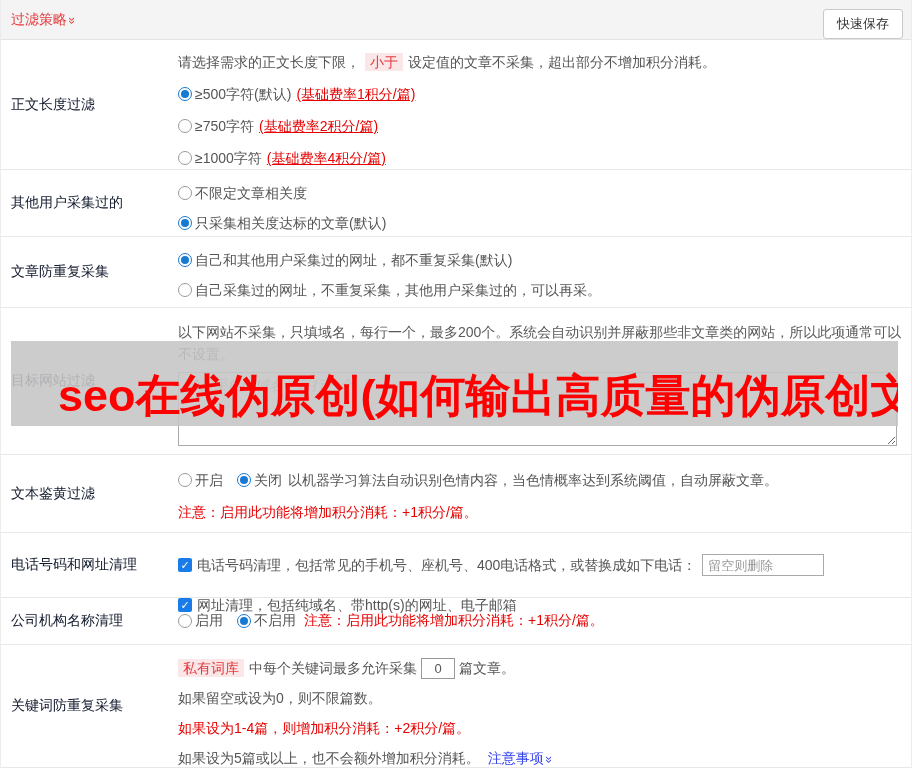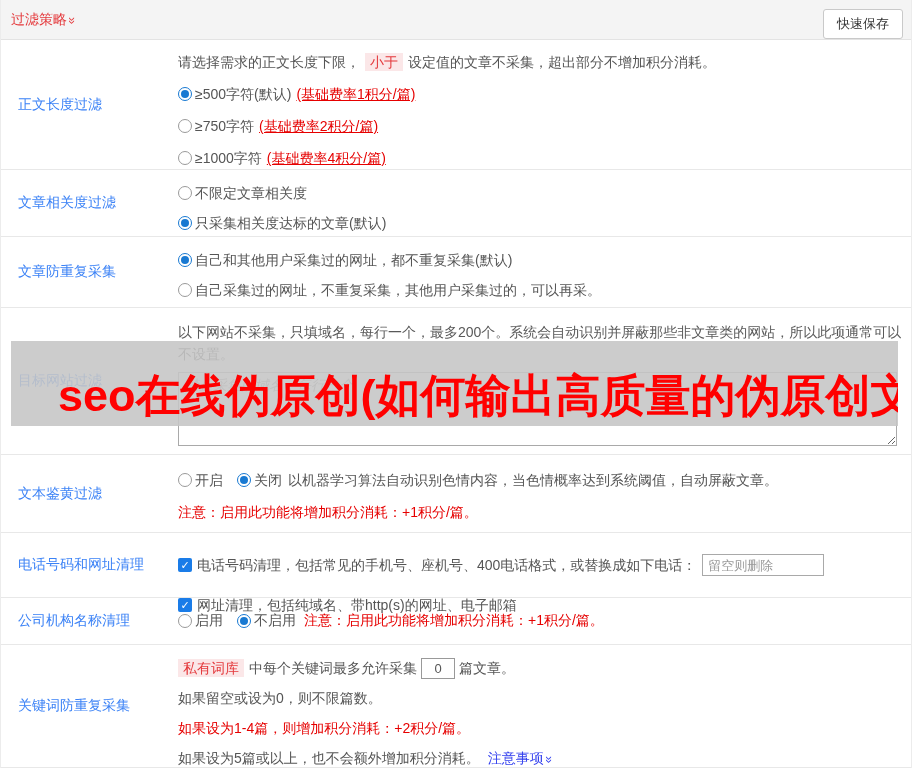--- a/index.html
+++ b/index.html
@@ -16,21 +16,21 @@
   }
   .title { color:#e4393c; font-size:14px; cursor:pointer; }
   .chev { display:inline-block; transform:rotate(90deg); font-size:13px; line-height:1; vertical-align:-1px; margin-left:2px; }
   .save-btn {
     background:#fff; border:1px solid #c9c9c9; border-radius:3px; color:#333;
     font-size:13px; padding:5px 13px; cursor:pointer; font-family:inherit;margin-top:8px;
   }
   
   .row { display:flex; border-bottom:1px solid #e8e8e8; width:100%; }
   .row:last-child { border-bottom:none; }
-  .row-label { flex:0 0 177px; padding-left:17px; display:flex; align-items:center; color:#3b82f6; }
+  .row-label { flex:0 0 177px; padding-left:10px; display:flex; align-items:center; color:#0f172a; }
   .row-content { flex:1; padding-right:8px; color:#555; }
   .r1 { height:130px; } .r2 { height:67px; } .r3 { height:71px; } .r4 { height:147px; }
   .r5 { height:78px; } .r6 { height:65px; } .r7 { height:47px; } .r8 { height:123px; }
   .line { line-height:22px; }
   .opt-line { line-height:22px; margin-top:10px; display:flex; align-items:center; flex-wrap:wrap; }
   .r1 .row-content { padding-top:11px; }
   .r2 .row-content, .r3 .row-content { padding-top:8px; }
   .r2 .opt-line, .r3 .opt-line { margin-top:0; height:30px; }
   .r5 .row-content { padding-top:14px; }
   .r6 .row-content { padding-top:6px; }
@@ -115,21 +115,21 @@
       </div>
       <div class="opt-line">
         <span class="radio"></span>
         <span>≥1000字符</span>
         <span class="fee">(基础费率4积分/篇)</span>
       </div>
     </div>
   </div>
 
   <div class="row r2">
-    <div class="row-label">文章相关度过滤</div>
+    <div class="row-label">其他用户采集过的</div>
     <div class="row-content">
       <div class="opt-line">
         <span class="radio"></span>
         <span>不限定文章相关度</span>
       </div>
       <div class="opt-line">
         <span class="radio on"></span>
         <span>只采集相关度达标的文章(默认)</span>
       </div>
     </div>

